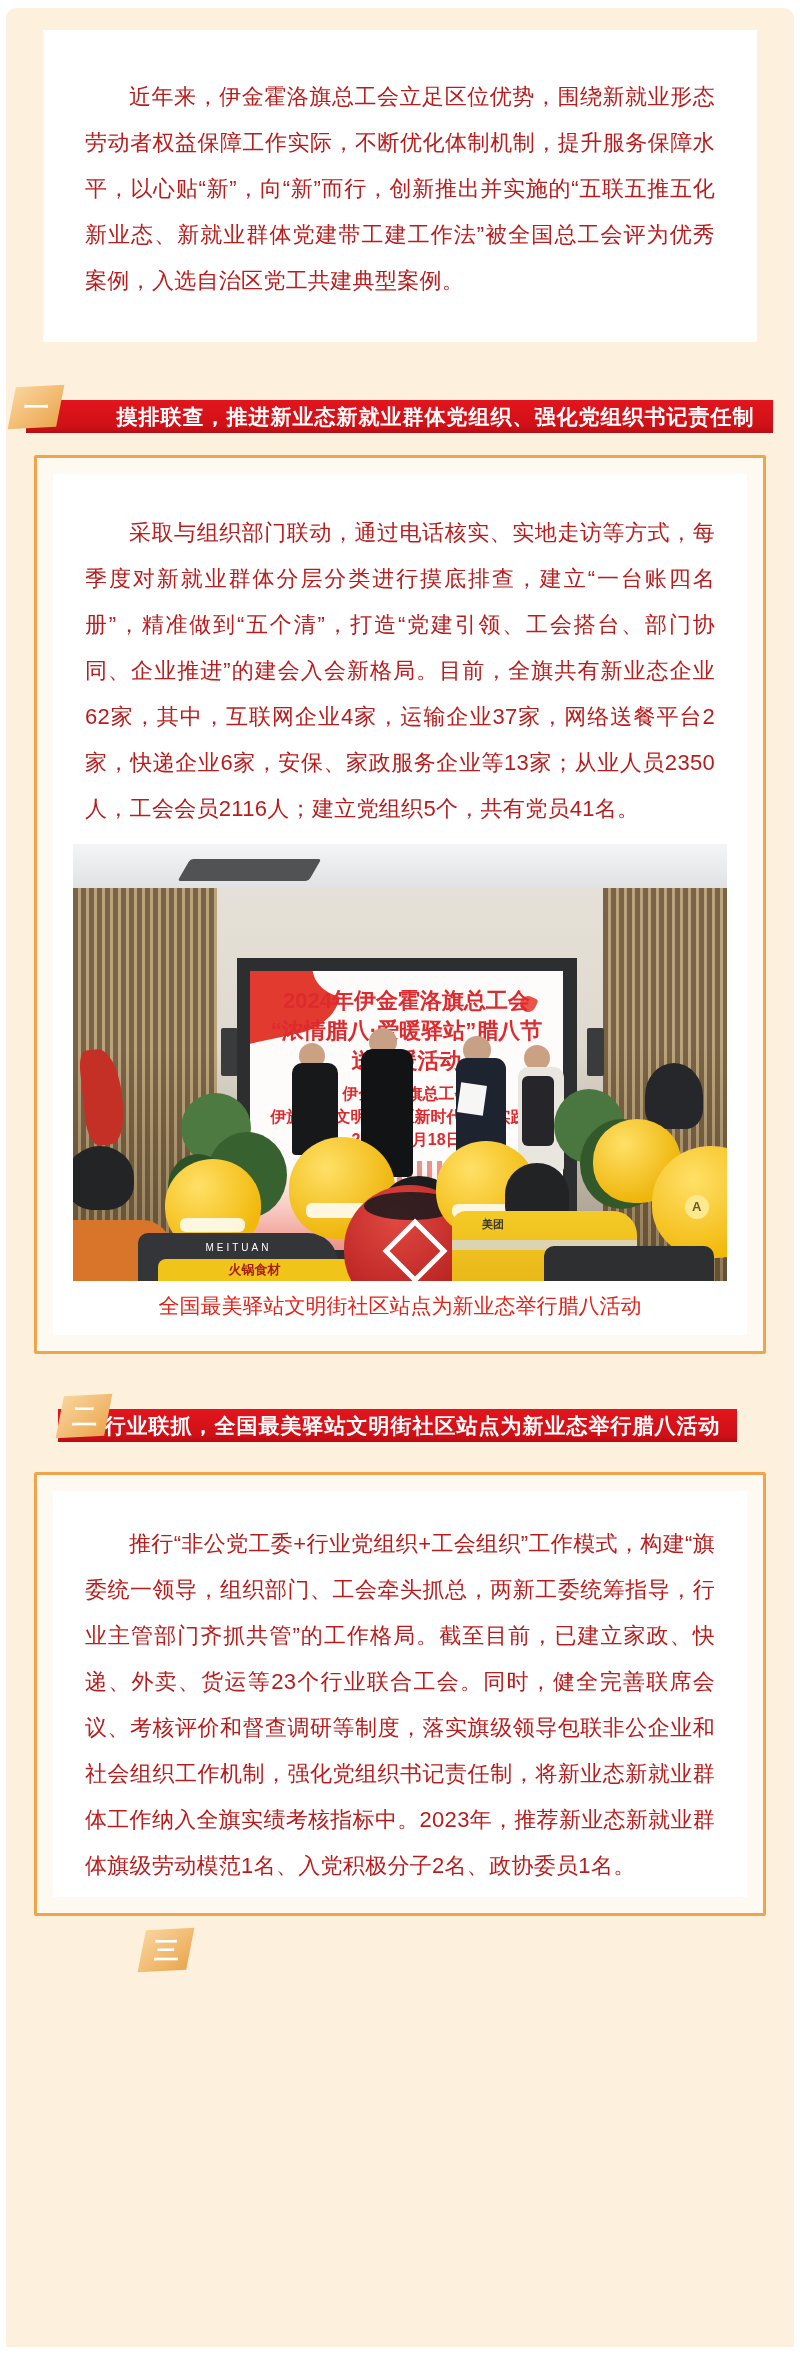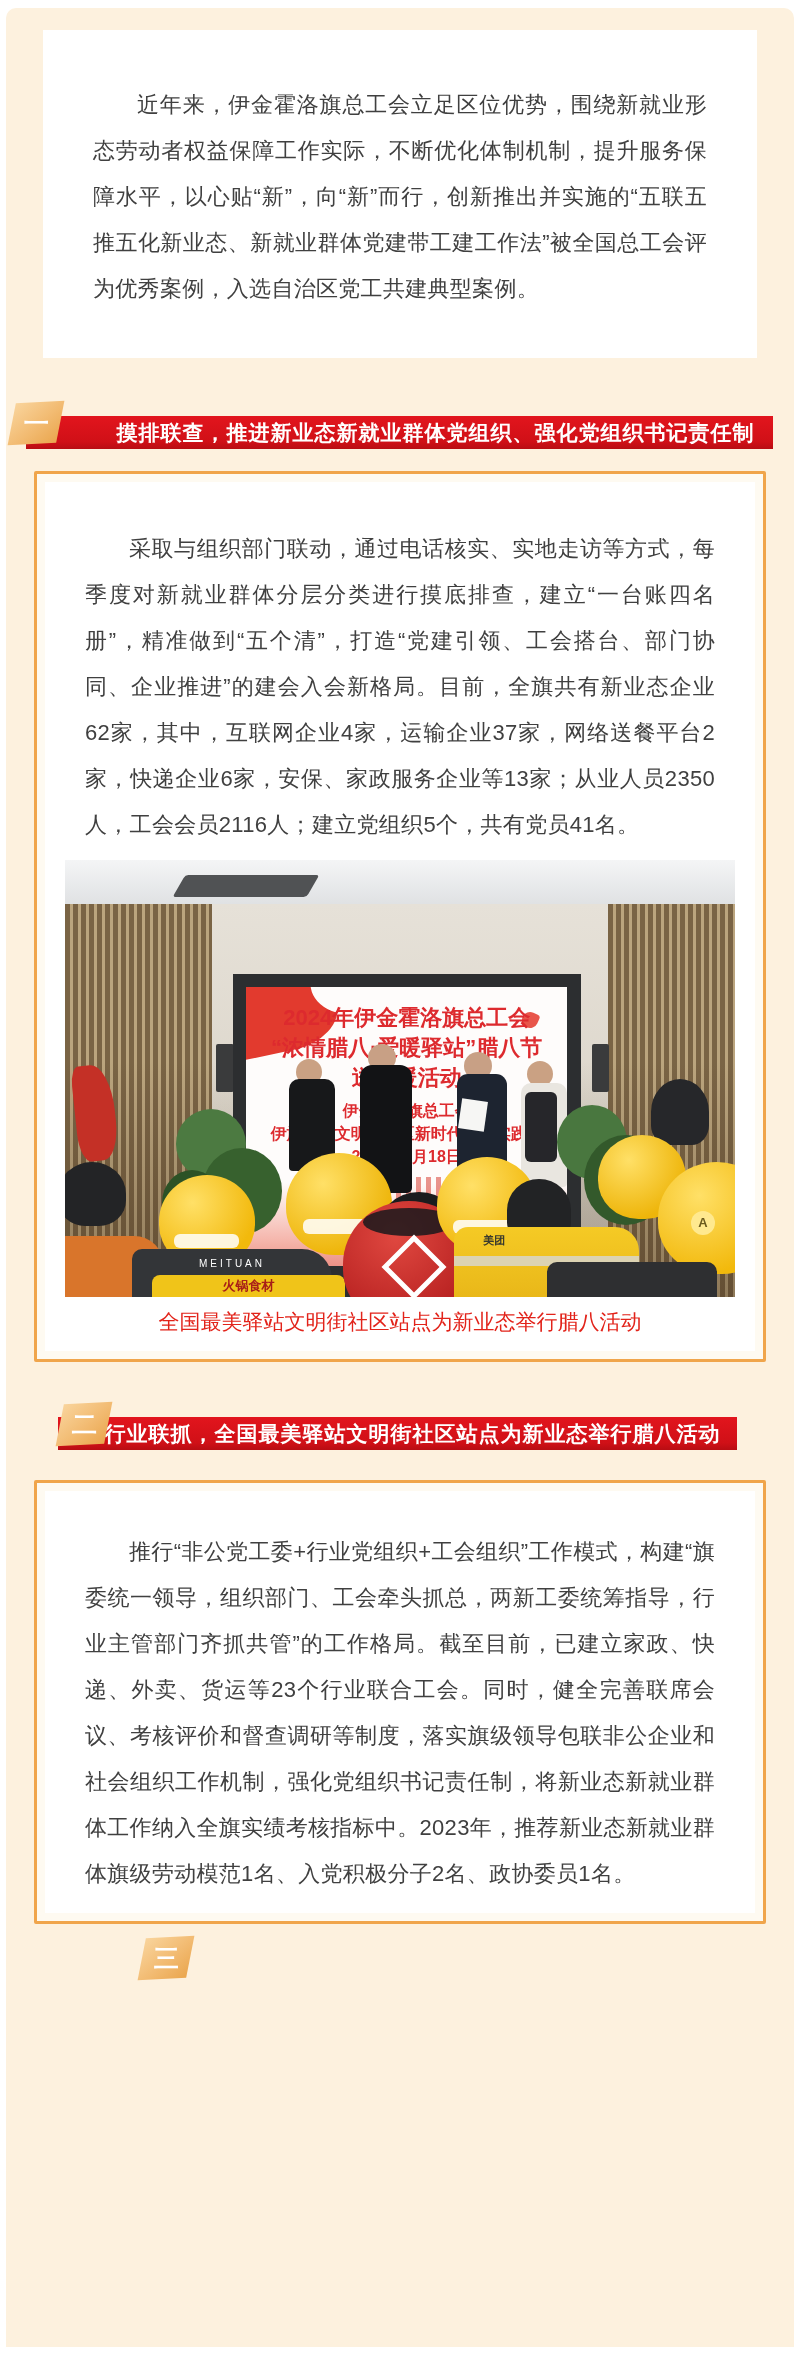--- a/index.html
+++ b/index.html
@@ -11,26 +11,26 @@
     position:absolute;left:6px;top:8px;width:788px;height:2339px;
     background:#fdf1de;border-radius:10px 10px 0 0;overflow:hidden;
   }
   
   .card-plain{
     margin:22px auto 0;width:714px;background:#ffffff;
     padding:40px 38px 34px;box-sizing:border-box;
   }
   .card-bordered{
     margin:0 auto;width:732px;border:3px solid #f0a54b;border-radius:2px;
-    background:#fefaf1;padding:8px;box-sizing:border-box;
+    background:#fefaf1;padding:16px;box-sizing:border-box;
   }
   .card-inner{background:#ffffff;padding:32px 28px 14px;}
   .body-text{
-    font-size:22px;line-height:46px;color:#404040;text-indent:2em;
-    text-align:justify;margin:12px;letter-spacing:0.3px;
+    font-size:22px;line-height:46px;color:#b91c1c;text-indent:2em;
+    text-align:justify;margin:4px;letter-spacing:0.3px;
   }
   
   .banner{position:relative;}
   .bar{
     height:33px;background:linear-gradient(180deg,#e2151d 0%,#d01017 78%,#b80d13 100%);
     display:flex;align-items:center;justify-content:center;
     color:#ffffff;font-weight:bold;font-size:21px;letter-spacing:1px;
     box-sizing:border-box;
   }
   .badge{

